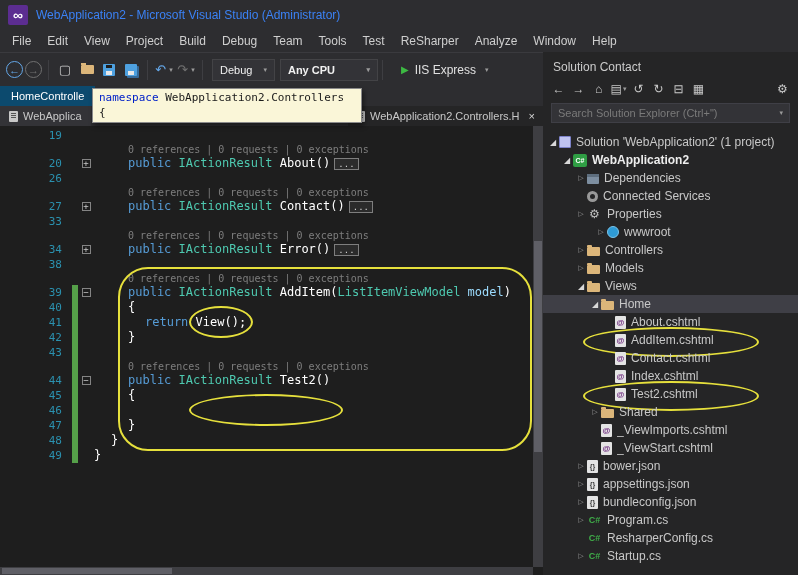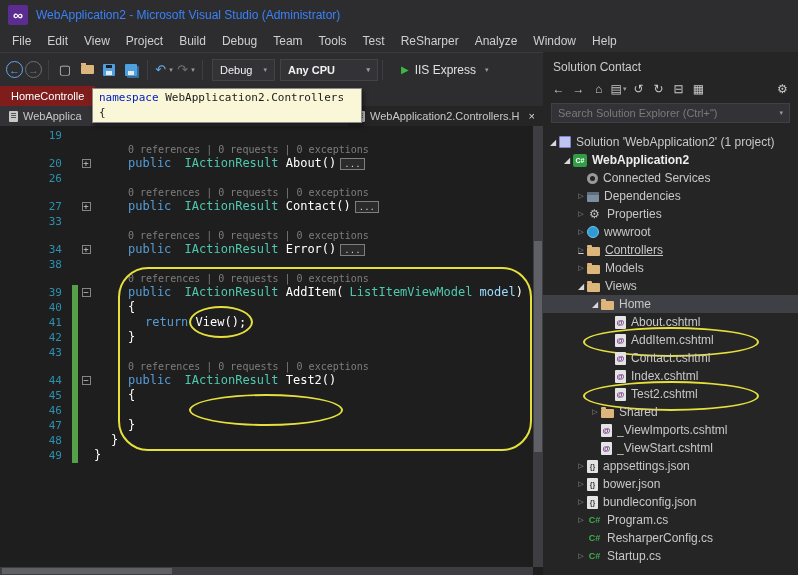--- a/index.html
+++ b/index.html
@@ -30,40 +30,40 @@
   .mini-save::before{content:'';position:absolute;top:1px;left:3px;width:6px;height:3px;background:#1e1e1e;}
   .mini-save::after{content:'';position:absolute;bottom:1px;left:3px;width:6px;height:4px;background:#e8e8e8;}
   .mini-saveall{width:12px;height:12px;background:#4ea1e0;position:relative;display:inline-block;border-radius:1px;box-shadow:2px 2px 0 0 #346a9a;}
   .mini-saveall::after{content:'';position:absolute;bottom:1px;left:3px;width:6px;height:4px;background:#e8e8e8;}
   .combo{height:22px;display:inline-flex;align-items:center;gap:8px;background:#333337;border:1px solid #434346;color:#f1f1f1;font-size:11px;padding:0 7px;margin-left:5px;}
   .combo.wide{min-width:98px;justify-content:space-between;font-weight:bold;}
   .runbtn{display:inline-flex;align-items:center;gap:6px;color:#e0e0e0;font-size:12px;margin-left:10px;height:22px;padding:0 4px;}
   .play{color:#3db943;font-size:10px;}
 
   .tabrow1{height:20px;display:flex;}
-  .tab-active{background:#7f1d1d;color:#fff;font-size:11px;display:inline-flex;align-items:center;padding:0 11px;}
+  .tab-active{background:#0c4a6e;color:#fff;font-size:11px;display:inline-flex;align-items:center;padding:0 11px;}
   .tabrow2{height:20px;display:flex;align-items:stretch;}
   .tab2{display:inline-flex;align-items:center;gap:5px;background:#333337;color:#c8c8c8;font-size:11px;padding:0 9px;}
   .tab-preview{margin-left:auto;display:inline-flex;align-items:center;gap:5px;background:#252526;color:#c8c8c8;font-size:11px;padding:0 8px;}
   .tab-preview .close{font-size:11px;color:#d8d8d8;margin-left:4px;}
   .doc-ic{width:9px;height:11px;background:#c8c8c8;border-radius:1px;display:inline-block;position:relative;flex:none;}
   .doc-ic::after{content:'';position:absolute;top:2px;left:2px;right:2px;height:1px;background:#555;box-shadow:0 2px 0 #555,0 4px 0 #555;}
 
   .editor{flex:1;position:relative;background:#1e1e1e;overflow:hidden;}
   .codewrap{position:absolute;top:0;left:0;right:10px;bottom:8px;padding-top:2px;font-family:"DejaVu Sans Mono",monospace;}
   .cline{display:flex;height:15px;line-height:15px;font-size:12px;color:#dcdcdc;white-space:pre;}
   .cline.lens{height:13px;line-height:13px;}
   .ln{flex:none;width:72px;padding-right:10px;text-align:right;color:#2b91af;font-size:11px;}
   .chg{flex:none;width:6px;}
   .chg.green{background:#55a049;}
   .fold{flex:none;width:16px;display:flex;align-items:center;justify-content:center;}
   .fbox{width:9px;height:9px;border:1px solid #848484;color:#c8c8c8;font-size:9px;line-height:7px;text-align:center;background:#1e1e1e;display:block;}
   .ctext{flex:1;}
   .lenst{color:#7e7e7e;font-size:10px;}
-  .tk-k{color:#569cd6;}.tk-t{color:#4ec9b0;margin-left:6px;}.tk-p{color:#ffffff;}.tk-pr{color:#9cdcfe;}
+  .tk-k{color:#569cd6;}.tk-t{color:#4ec9b0;}.tk-p{color:#ffffff;}.tk-pr{color:#9cdcfe;}
   .collapsed-box{display:inline-block;border:1px solid #7e7e7e;background:#2b2b2b;color:#d0d0d0;font-size:9px;line-height:8px;padding:1px 3px;margin-left:4px;vertical-align:middle;}
 
   .anno{position:absolute;border:2px solid #e6e03c;border-radius:50%;pointer-events:none;z-index:6;}
   #annoRect{left:118px;top:141px;width:414px;height:184px;border-radius:30px;}
   #annoView1{left:189px;top:180px;width:64px;height:32px;}
   #annoView2{left:189px;top:268px;width:154px;height:32px;}
 
   .vscroll{position:absolute;top:0;right:0;bottom:8px;width:10px;background:#3e3e42;}
   .vscroll .thumb{position:absolute;left:1px;right:1px;top:26%;height:48%;background:#5f5f66;}
   .hscroll{position:absolute;left:0;bottom:0;right:10px;height:8px;background:#3e3e42;}
@@ -245,40 +245,40 @@
           <span class="arrow exp">◢</span>
           <span class="tic ic-solution"></span>
           <span class="tlabel">Solution 'WebApplication2' (1 project)</span>
         </div>
         <div class="trow" style="padding-left: 18px;">
           <span class="arrow exp">◢</span>
           <span class="tic ic-csproj">C#</span>
           <span class="tlabel bold">WebApplication2</span>
         </div>
         <div class="trow" style="padding-left: 32px;">
+          <span class="arrow col">▷</span>
+          <span class="tic ic-dependencies"></span>
+          <span class="tlabel">Dependencies</span>
+        </div>
+        <div class="trow" style="padding-left: 32px;">
           <span class="arrow"></span>
           <span class="tic ic-connected-services"></span>
           <span class="tlabel">Connected Services</span>
         </div>
         <div class="trow" style="padding-left: 32px;">
           <span class="arrow col">▷</span>
-          <span class="tic ic-dependencies"></span>
-          <span class="tlabel">Dependencies</span>
-        </div>
-        <div class="trow" style="padding-left: 32px;">
-          <span class="arrow col">▷</span>
           <span class="tic ic-properties">⚙</span>
           <span class="tlabel">Properties</span>
         </div>
-        <div class="trow" style="padding-left: 32px;">
+        <div class="trow" style="padding-left: 52px;">
           <span class="arrow col">▷</span>
           <span class="tic ic-wwwroot"></span>
           <span class="tlabel">wwwroot</span>
         </div>
-        <div class="trow" style="padding-left: 32px; text-decoration: underline;">
+        <div class="trow" style="padding-left: 32px;">
           <span class="arrow col">▷</span>
           <span class="tic ic-folder"></span>
           <span class="tlabel">Controllers</span>
         </div>
         <div class="trow" style="padding-left: 32px;">
           <span class="arrow col">▷</span>
           <span class="tic ic-folder"></span>
           <span class="tlabel">Models</span>
         </div>
         <div class="trow" style="padding-left: 32px;">
@@ -327,26 +327,26 @@
           <span class="tlabel">_ViewImports.cshtml</span>
         </div>
         <div class="trow" style="padding-left: 46px;">
           <span class="arrow"></span>
           <span class="tic ic-cshtml">@</span>
           <span class="tlabel">_ViewStart.cshtml</span>
         </div>
         <div class="trow" style="padding-left: 32px;">
           <span class="arrow col">▷</span>
           <span class="tic ic-json">{}</span>
+          <span class="tlabel">bower.json</span>
+        </div>
+        <div class="trow" style="padding-left: 32px;">
+          <span class="arrow col">▷</span>
+          <span class="tic ic-json">{}</span>
           <span class="tlabel">appsettings.json</span>
-        </div>
-        <div class="trow" style="padding-left: 32px;">
-          <span class="arrow col">▷</span>
-          <span class="tic ic-json">{}</span>
-          <span class="tlabel">bower.json</span>
         </div>
         <div class="trow" style="padding-left: 32px;">
           <span class="arrow col">▷</span>
           <span class="tic ic-json">{}</span>
           <span class="tlabel">bundleconfig.json</span>
         </div>
         <div class="trow" style="padding-left: 32px;">
           <span class="arrow col">▷</span>
           <span class="tic ic-cs">C#</span>
           <span class="tlabel">Program.cs</span>

